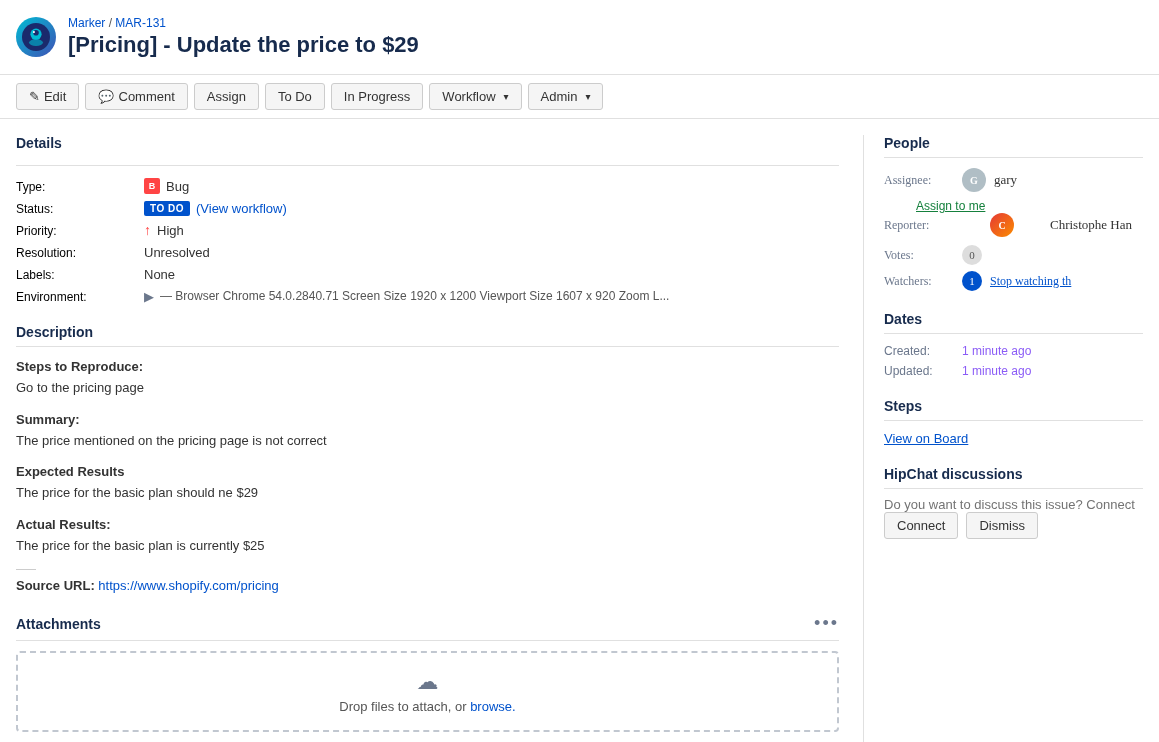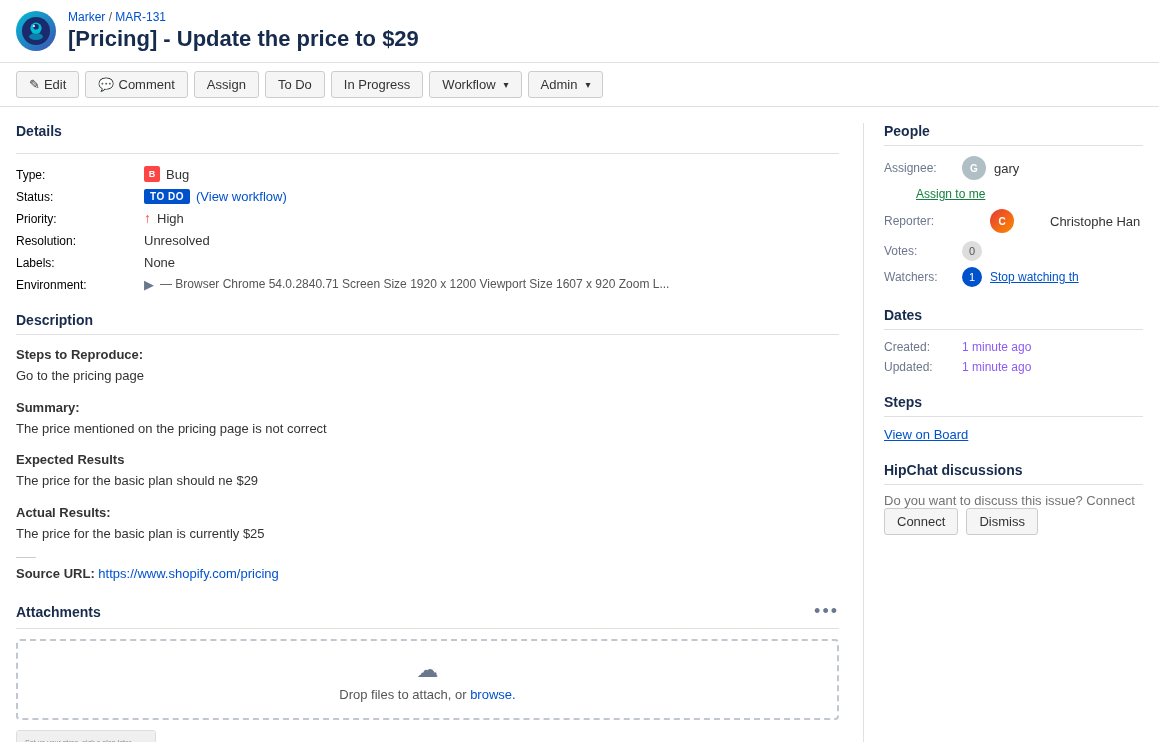--- a/index.html
+++ b/index.html
@@ -1,18 +1,18 @@
 <!DOCTYPE html>
 <html><head>
   <meta charset="utf-8">
   <style>
     * { box-sizing: border-box; margin: 0; padding: 0; }
     body { font-family: -apple-system, BlinkMacSystemFont, 'Segoe UI', Arial, sans-serif; font-size: 13px; color: #333; background: #fff; }
 
-    .top-bar { display: flex; align-items: center; padding: 10px 16px; border-bottom: 1px solid #e0e0e0; }
+    .top-bar { display: flex; align-items: center; padding: 16px 16px; border-bottom: 1px solid #e0e0e0; }
     .project-logo { width: 40px; height: 40px; border-radius: 50%; background: linear-gradient(135deg, #00bcd4, #3f51b5); display: flex; align-items: center; justify-content: center; margin-right: 12px; overflow: hidden; flex-shrink: 0; }
     .project-logo svg { width: 28px; height: 28px; }
     .breadcrumb { font-size: 12px; color: #555; margin-bottom: 2px; }
     .breadcrumb a { color: #0052cc; text-decoration: none; }
     .issue-title { font-size: 22px; font-weight: 600; color: #172b4d; }
 
     .toolbar { display: flex; align-items: center; padding: 8px 16px; gap: 6px; border-bottom: 1px solid #e0e0e0; }
     .btn { border: 1px solid #ccc; background: #f5f5f5; border-radius: 3px; padding: 5px 12px; cursor: pointer; font-size: 13px; color: #333; display: inline-flex; align-items: center; gap: 4px; }
     .btn-dropdown::after { content: '▾'; margin-left: 4px; font-size: 10px; }
 
@@ -47,21 +47,21 @@
     .attachments-title { font-size: 14px; font-weight: 700; color: #172b4d; }
     .more-btn { color: #6b778c; font-size: 18px; cursor: pointer; letter-spacing: 2px; }
     .drop-zone { border: 2px dashed #c1c7d0; border-radius: 4px; padding: 16px; text-align: center; color: #555; font-size: 13px; margin-bottom: 10px; }
     .thumbnail { width: 140px; height: 90px; border: 1px solid #ddd; border-radius: 3px; background: #f8f9fa; display: flex; align-items: center; justify-content: center; overflow: hidden; }
     .thumbnail-inner { width: 100%; height: 100%; background: linear-gradient(180deg, #f0f0f0 0%, #e8e8e8 100%); position: relative; }
     .thumb-content { padding: 8px; font-size: 8px; color: #555; }
 
     
     .sidebar-section { margin-bottom: 20px; }
     .sidebar-section-title { font-size: 14px; font-weight: 700; color: #172b4d; margin-bottom: 10px; padding-bottom: 6px; border-bottom: 1px solid #e0e0e0; }
-    .person-row { display: flex; align-items: center; gap: 8px; margin-bottom: 6px; }
+    .person-row { display: flex; align-items: center; gap: 8px; margin-bottom: 6px; font-family: Liberation Serif, serif; }
     .person-label { color: #6b778c; font-size: 12px; width: 70px; }
     .avatar { width: 24px; height: 24px; border-radius: 50%; flex-shrink: 0; display: flex; align-items: center; justify-content: center; font-size: 10px; color: #fff; font-weight: bold; }
     .avatar-gary { background: #b0bec5; }
     .avatar-christophe { background: linear-gradient(135deg, #e53935, #fb8c00); }
     .assign-me { color: #15803d; font-size: 12px; cursor: pointer; margin-left: 32px; }
 
     .votes-badge { background: #ddd; border-radius: 50%; width: 20px; height: 20px; display: flex; align-items: center; justify-content: center; font-size: 11px; color: #555; }
     .watchers-badge { background: #0052cc; border-radius: 50%; width: 20px; height: 20px; display: flex; align-items: center; justify-content: center; font-size: 11px; color: #fff; }
     .stop-watching { color: #0052cc; font-size: 12px; cursor: pointer; }
 
@@ -229,21 +229,21 @@
 
       <div class="person-row">
         <span class="person-label">Assignee:</span>
         <div class="avatar avatar-gary">G</div>
         <span>gary</span>
       </div>
       <div>
         <a href="#" class="assign-me">Assign to me</a>
       </div>
 
-      <div class="person-row" style="margin-top:8px;gap:36px;">
+      <div class="person-row" style="gap:36px;">
         <span class="person-label">Reporter:</span>
         <div class="avatar avatar-christophe">C</div>
         <span>Christophe Han</span>
       </div>
 
       <div class="person-row" style="margin-top:8px;">
         <span class="person-label">Votes:</span>
         <div class="votes-badge">0</div>
       </div>
 

